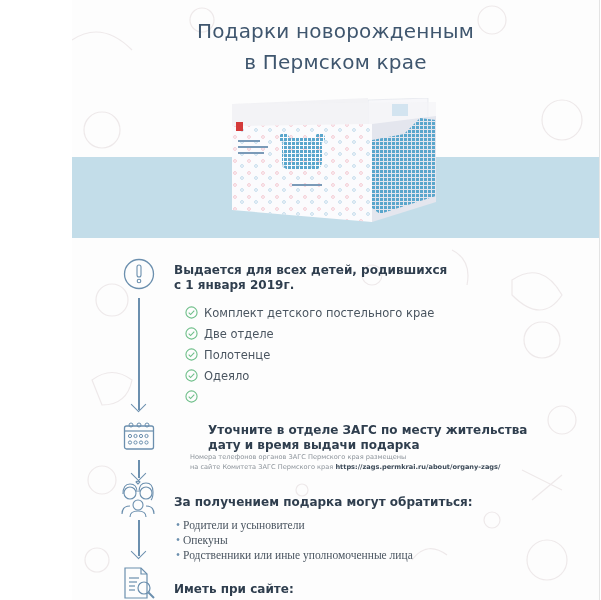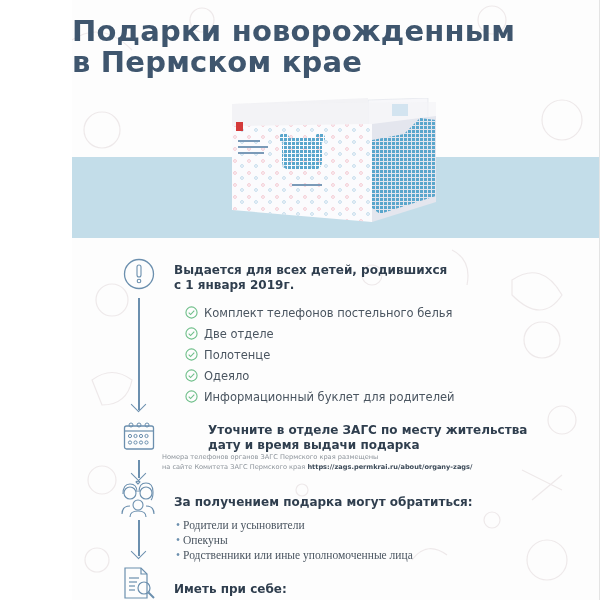--- a/index.html
+++ b/index.html
@@ -8,22 +8,22 @@
       background: #ffffff;
       font-family: "Liberation Sans", "DejaVu Sans", sans-serif;
     }
     .poster {
       position: absolute; left: 72px; top: 0; width: 527px; height: 600px;
       background: #fdfdfd; overflow: hidden;
       border-right: 1px solid #e4e4e4;
     }
     .doodles { position: absolute; inset: 0; pointer-events: none; }
     .title {
-      position: absolute; left: 0; top: 16px; width: 527px; text-align: left;
-      color: #3f566e; font-weight: bold; font-size: 29px; line-height: 31px;
+      position: absolute; left: 0; top: 16px; width: 527px; text-align: center;
+      color: #3f566e; font-weight: normal; font-size: 20px; line-height: 31px;
       font-family: "DejaVu Sans", sans-serif; letter-spacing: 0.2px;
     }
     .band {
       position: absolute; left: 0; top: 157px; width: 527px; height: 81px;
       background: #c3dde9;
     }
     .box-wrap { position: absolute; left: 160px; top: 98px; width: 242px; height: 128px; }
     .timeline-line {
       position: absolute; left: 66px; width: 1.5px; background: #6b8fae;
     }
@@ -37,21 +37,21 @@
       position: absolute; color: #2f3e4e; font-weight: bold;
       font-family: "DejaVu Sans", sans-serif; font-size: 12px; line-height: 15px;
     }
     .items { position: absolute; left: 113px; top: 302px; }
     .item {
       display: flex; align-items: center; height: 21px;
       color: #4a5560; font-family: "DejaVu Sans", sans-serif; font-size: 11.5px;
     }
     .check { width: 13px; height: 13px; margin-right: 6px; flex: none; }
     .note {
-      position: absolute; left: 90px; top: 452px; color: #8d949b;
+      position: absolute; left: 118px; top: 452px; color: #8d949b;
       font-family: "DejaVu Sans", sans-serif; font-size: 6.6px; line-height: 10px;
     }
     .note b { color: #3c4a58; margin-top: 48px; }
     .bullets { position: absolute; left: 104px; top: 518px; }
     .bullet {
       color: #4a5560; font-family: Liberation Serif, serif; font-size: 11.5px;
       line-height: 15px; white-space: nowrap;
     }
     .bullet .dot { color: #6b8fae; margin-right: 3px; }
   </style>
@@ -147,21 +147,21 @@
     <div>Выдается для всех детей, родившихся</div>
     <div>с 1 января 2019г.</div>
   </div>
 
   <div class="items">
     <div class="item">
       <svg class="check" viewBox="0 0 14 14">
           <circle cx="7" cy="7" r="6" fill="none" stroke="#6fbf8a" stroke-width="1.2"></circle>
           <path d="M4 7.2 l2 2 l4 -4.2" fill="none" stroke="#6fbf8a" stroke-width="1.2"></path>
         </svg>
-      <span>Комплект телефонов постельного белья</span>
+      <span>Комплект детского постельного крае</span>
     </div>
     <div class="item">
       <svg class="check" viewBox="0 0 14 14">
           <circle cx="7" cy="7" r="6" fill="none" stroke="#6fbf8a" stroke-width="1.2"></circle>
           <path d="M4 7.2 l2 2 l4 -4.2" fill="none" stroke="#6fbf8a" stroke-width="1.2"></path>
         </svg>
       <span>Две отделе</span>
     </div>
     <div class="item">
       <svg class="check" viewBox="0 0 14 14">
@@ -175,21 +175,20 @@
           <circle cx="7" cy="7" r="6" fill="none" stroke="#6fbf8a" stroke-width="1.2"></circle>
           <path d="M4 7.2 l2 2 l4 -4.2" fill="none" stroke="#6fbf8a" stroke-width="1.2"></path>
         </svg>
       <span>Одеяло</span>
     </div>
     <div class="item">
       <svg class="check" viewBox="0 0 14 14">
           <circle cx="7" cy="7" r="6" fill="none" stroke="#6fbf8a" stroke-width="1.2"></circle>
           <path d="M4 7.2 l2 2 l4 -4.2" fill="none" stroke="#6fbf8a" stroke-width="1.2"></path>
         </svg>
-      <span>Информационный буклет для родителей</span>
     </div>
   </div>
 
   <svg class="icon" style="left:51px;top:421px;" width="32" height="30" viewBox="0 0 32 30">
     <rect x="1.5" y="5" width="29" height="23" rx="2" fill="none" stroke="#6b8fae" stroke-width="1.3"></rect>
     <line x1="1.5" y1="10" x2="30.5" y2="10" stroke="#6b8fae" stroke-width="1.2"></line>
     <g fill="none" stroke="#6b8fae" stroke-width="1">
       <circle cx="8" cy="4" r="2"></circle>
         <circle cx="16" cy="4" r="2"></circle>
         <circle cx="24" cy="4" r="2"></circle>
@@ -238,16 +237,16 @@
       <path d="M18 2 v6 h6"></path>
       <line x1="6" y1="12" x2="16" y2="12"></line>
         <line x1="6" y1="16" x2="14" y2="16"></line>
         <line x1="6" y1="20" x2="12" y2="20"></line>
         <line x1="6" y1="24" x2="12" y2="24"></line>
       <circle cx="21" cy="22" r="6"></circle>
       <line x1="25.5" y1="26.5" x2="31" y2="32" stroke-width="2"></line>
     </g>
   </svg>
   <div class="h" style="left:102px;top:582px;">
-    <div>Иметь при себе:</div>
+    <div>Иметь при сайте:</div>
   </div>
 
 </div>
 
 </body></html>

